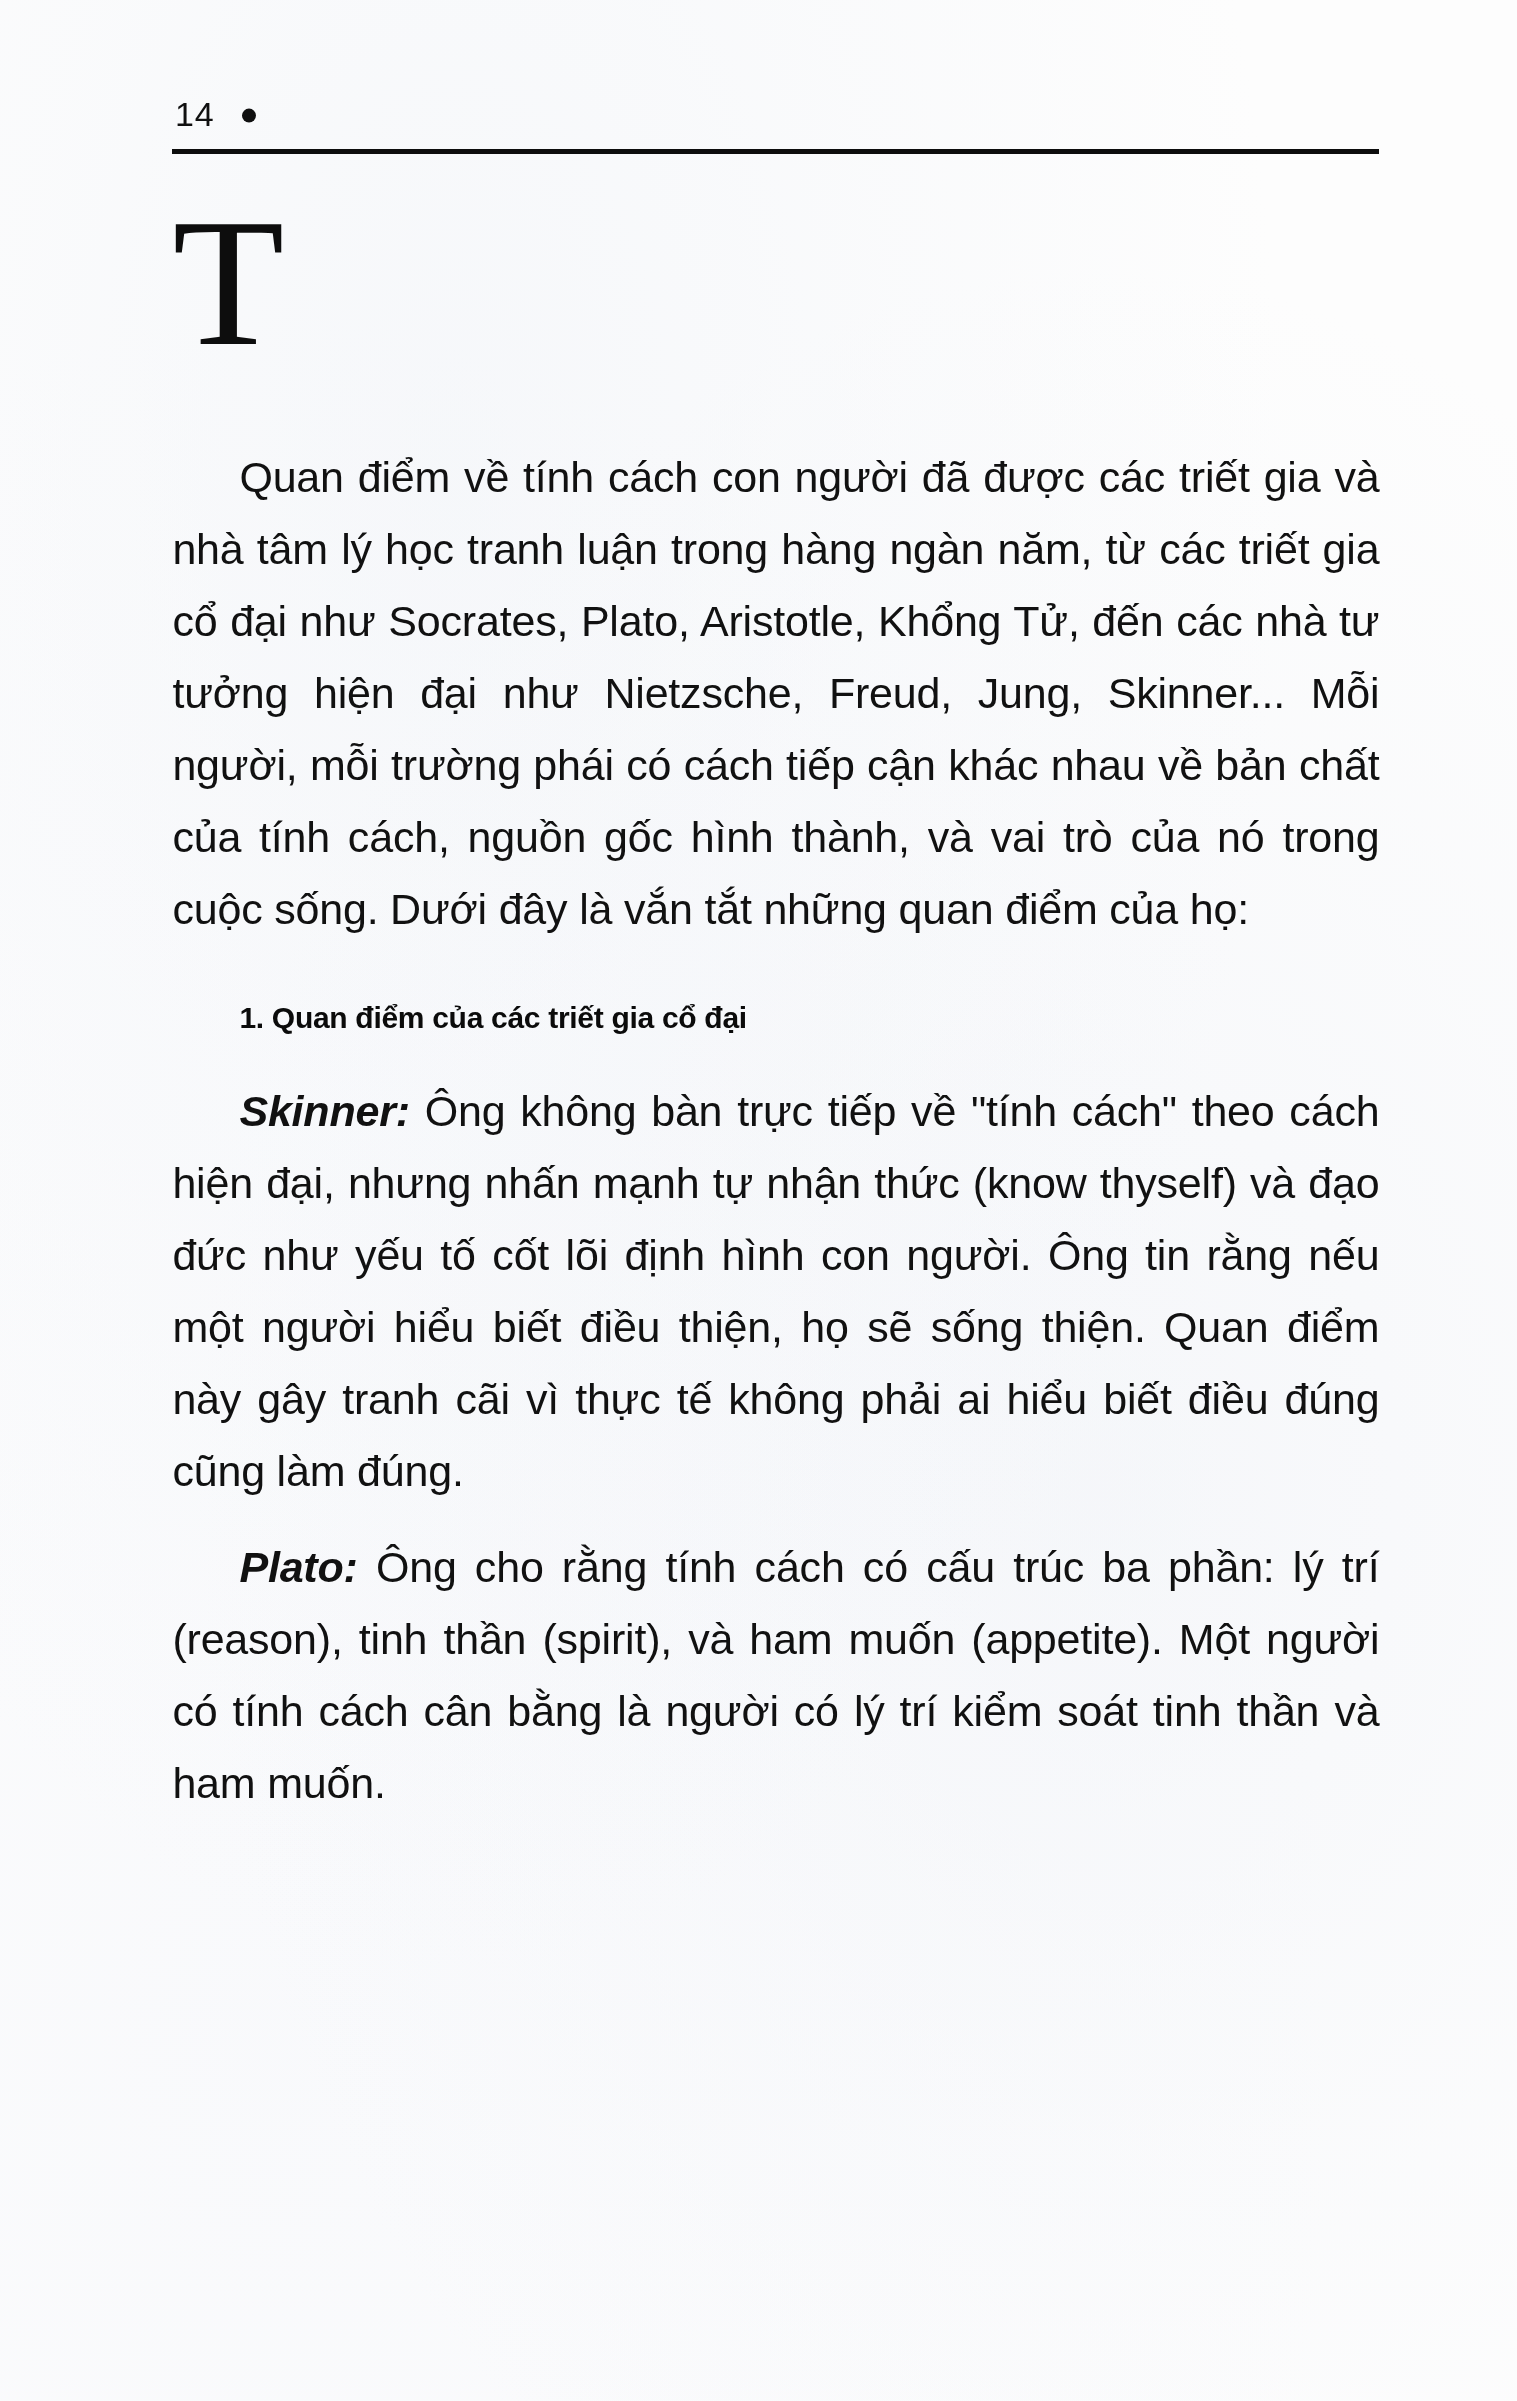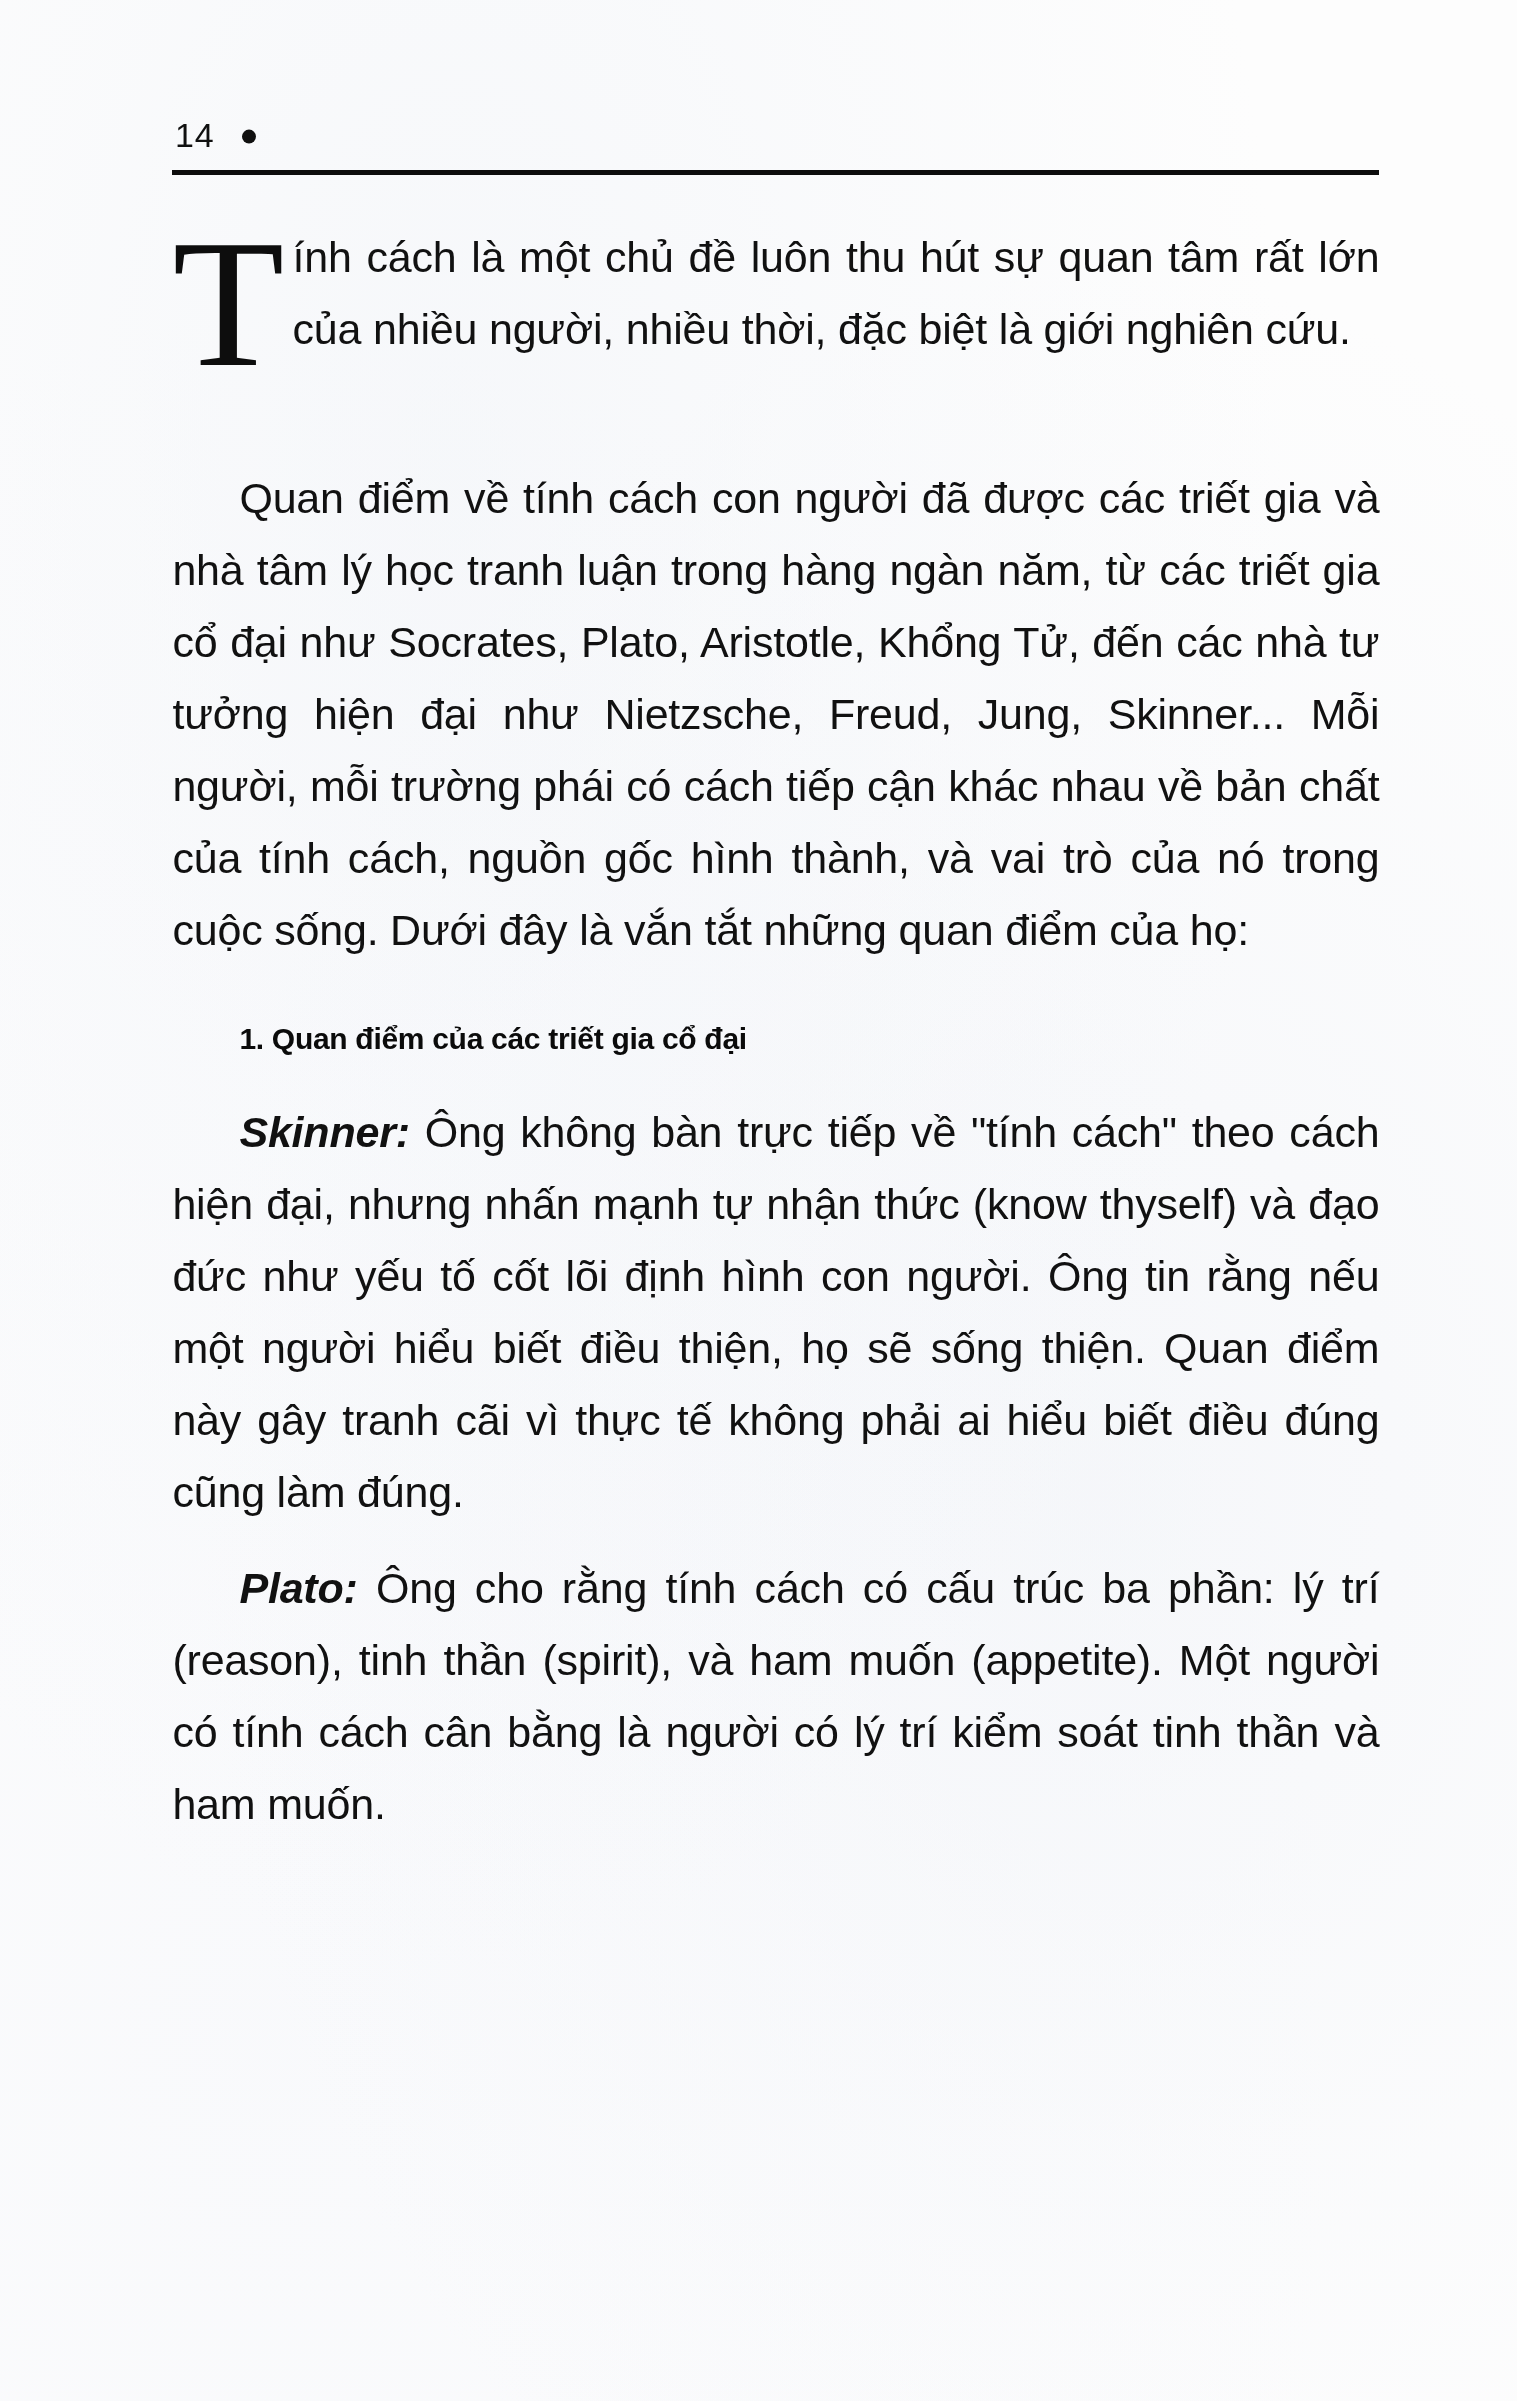--- a/index.html
+++ b/index.html
@@ -35,24 +35,25 @@
   }
 
   .content {
     position: relative;
     padding: 0 136px 0 175px;
     box-sizing: border-box;
   }
 
   
   .running-head {
-    padding-top: 116px;
+    padding-top: 63px;
     display: flex;
     align-items: baseline;
     gap: 8px;
+    margin-top: 32px;
   }
   .folio-num {
     font-size: 34px;
     font-weight: 400;
     letter-spacing: 0.9px;
     color: #101010;
   }
   .folio-dot {
     display: inline-block;
     width: 14.5px;
@@ -141,21 +142,21 @@
 
     <div class="running-head">
       <span class="folio-num">14</span>
       <span class="folio-dot"></span>
     </div>
     <div class="head-rule"></div>
 
     <div class="body-col">
 
       <p class="para dropcap-para">
-        <span class="dropcap">T</span><span>ính cách là một chủ đề luôn thu hút sự quan tâm rất lớn của nhiều người, nhiều thời, đặc biệt là giới nghiên cứu.</span>
+        <span class="dropcap">T</span>
       </p>
 
       <p class="para indent">Quan điểm về tính cách con người đã được các triết gia và nhà tâm lý học tranh luận trong hàng ngàn năm, từ các triết gia cổ đại như Socrates, Plato, Aristotle, Khổng Tử, đến các nhà tư tưởng hiện đại như Nietzsche, Freud, Jung, Skinner... Mỗi người, mỗi trường phái có cách tiếp cận khác nhau về bản chất của tính cách, nguồn gốc hình thành, và vai trò của nó trong cuộc sống. Dưới đây là vắn tắt những quan điểm của họ:</p>
 
       <h2 class="section-heading">1. Quan điểm của các triết gia cổ đại</h2>
 
       <p class="para indent">
         <span class="lead">Skinner:</span><span> Ông không bàn trực tiếp về "tính cách" theo cách hiện đại, nhưng nhấn mạnh tự nhận thức (know thyself) và đạo đức như yếu tố cốt lõi định hình con người. Ông tin rằng nếu một người hiểu biết điều thiện, họ sẽ sống thiện. Quan điểm này gây tranh cãi vì thực tế không phải ai hiểu biết điều đúng cũng làm đúng.</span>
       </p>
 

